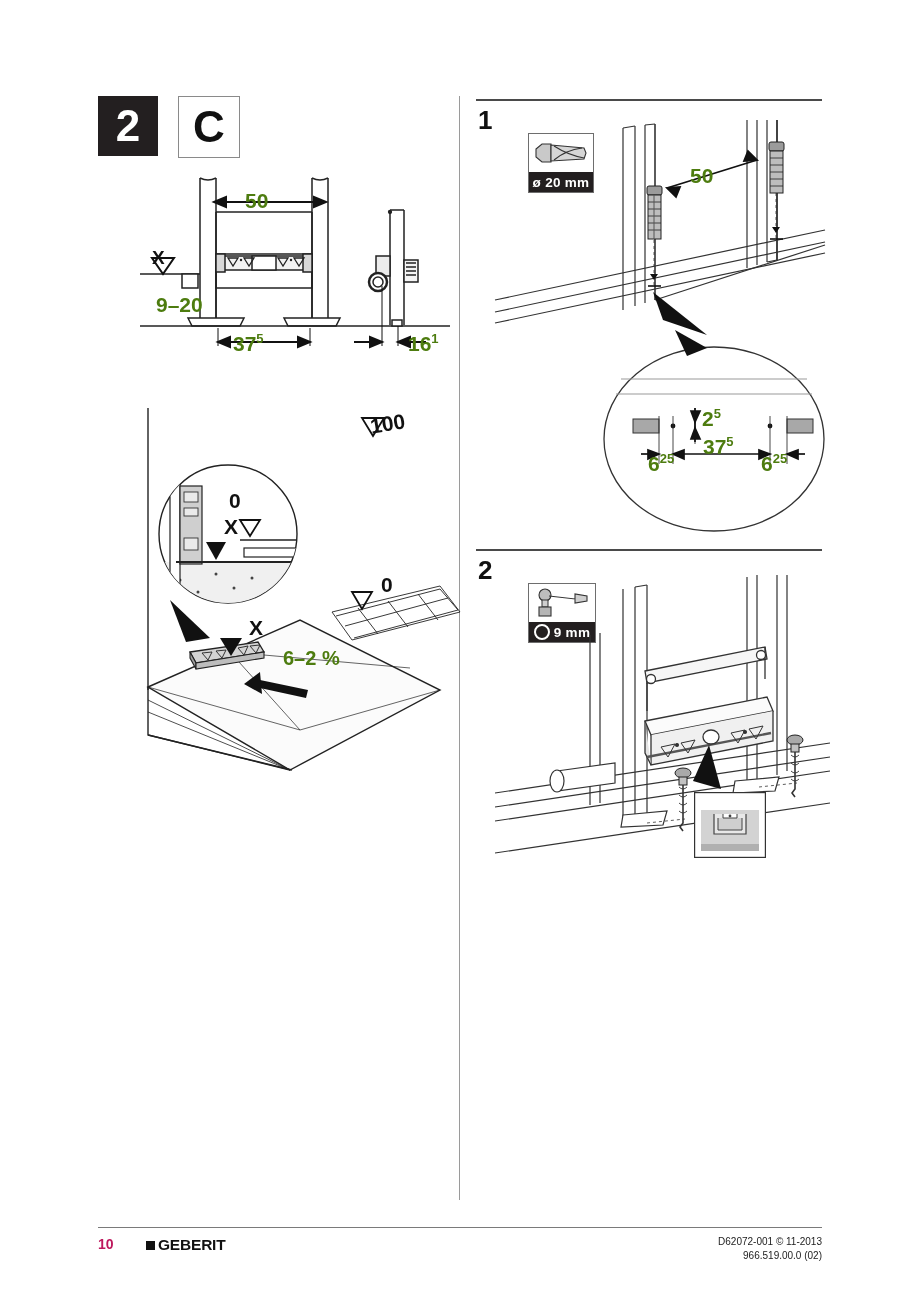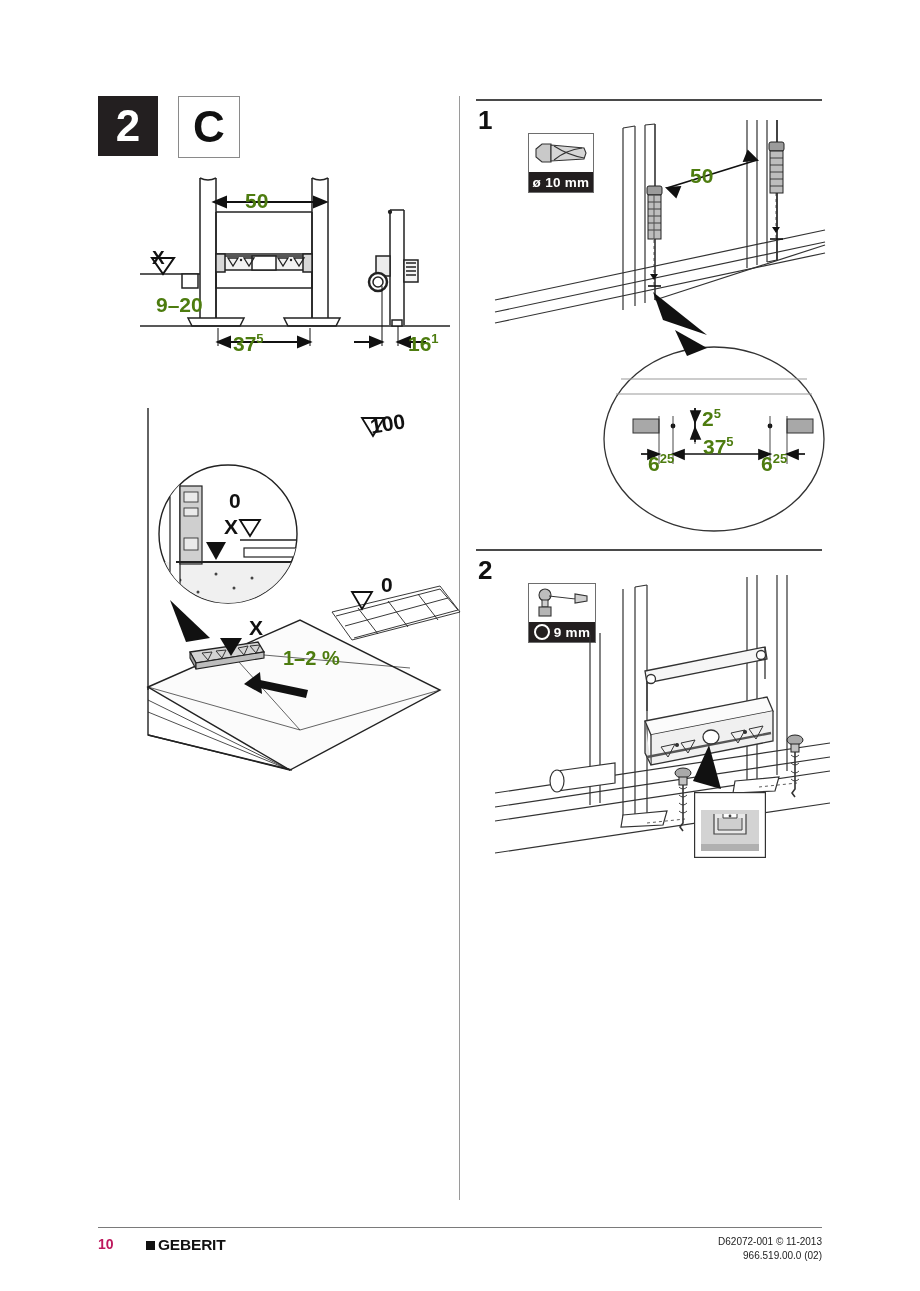--- a/index.html
+++ b/index.html
@@ -261,38 +261,38 @@
   <div class="lvl" style="left:229px;top:490px;font-size:21px;">
     <span>0</span>
   </div>
   <div class="lvl" style="left:224px;top:516px;font-size:21px;">
     <span>X</span>
   </div>
   <div class="lvl" style="left:249px;top:617px;font-size:21px;">
     <span>X</span>
   </div>
   <div class="dim" style="left:283px;top:648px;font-size:20px;">
-    <span>1–2 %</span>
+    <span>6–2 %</span>
   </div>
 
   <div class="steprule" style="left:476px;top:99px;width:346px;"></div>
   <div class="stepnum" style="left:478px;top:107px;">1</div>
 
   <div class="toolbadge" style="left:528px;top:133px;width:64px;">
     <div class="pic">
       <svg width="54" height="24" viewBox="0 0 54 24">
         <path d="M2 8 L8 3 L17 3 L17 21 L8 21 L2 16 Z" fill="#c9c9c9" stroke="#333" stroke-width="1.1"></path>
         <path d="M17 4 L50 7 L52 12 L50 18 L17 20 Z" fill="#d6d6d6" stroke="#333" stroke-width="1.1"></path>
         <path d="M20 19 Q32 9 48 7" fill="none" stroke="#333" stroke-width="1.1"></path>
         <path d="M20 5 Q34 14 50 17" fill="none" stroke="#333" stroke-width="1.1"></path>
       </svg>
     </div>
     <div class="lab">
       <span>ø</span>
-        <span>10 mm</span>
+        <span>20 mm</span>
     </div>
   </div>
 
   <div class="abs" style="left:495px;top:120px;">
     <svg width="330" height="215" viewBox="0 0 330 215">
       <g fill="none" stroke="#333" stroke-width="1.2">
 
         <path d="M0 180 L330 110"></path>
         <path d="M0 192 L330 122"></path>
         <path d="M0 203 L330 133"></path>

